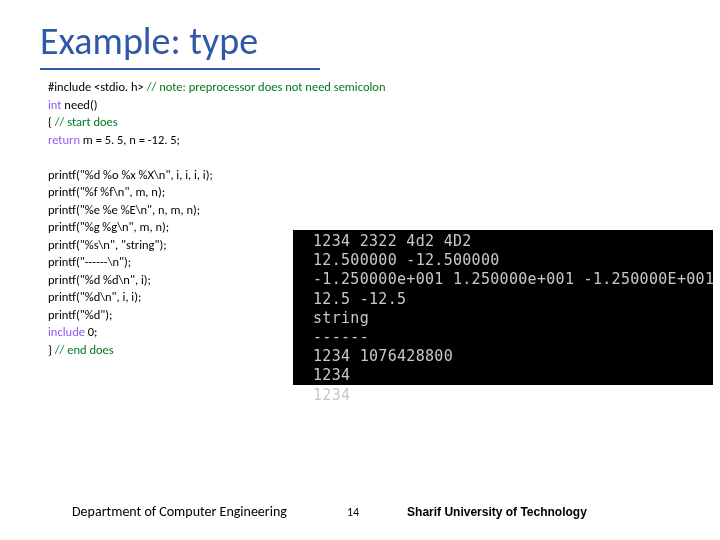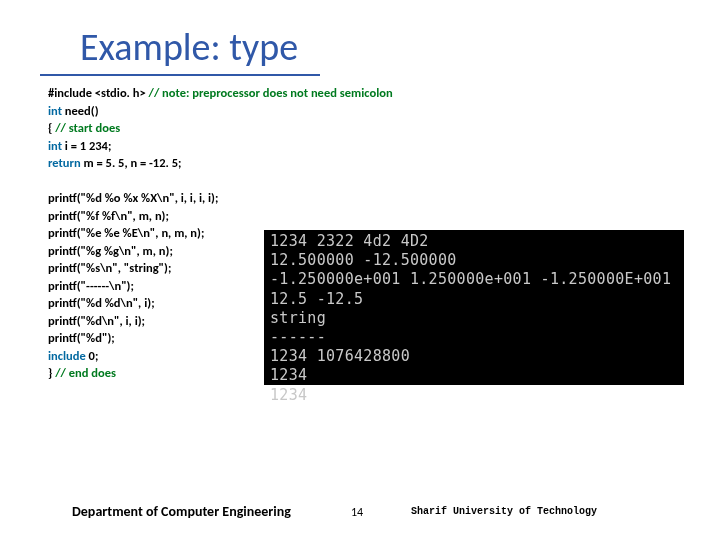--- a/index.html
+++ b/index.html
@@ -8,92 +8,89 @@
     height: 540px;
     background: #fff;
     font-family: Calibri, Arial, sans-serif;
     position: relative;
     overflow: hidden;
   }
   .title {
     color: #3058a8;
     font-size: 38px;
     font-weight: 400;
-    padding: 24px 0 4px 40px;
-    margin-left: 40px;
+    padding: 18px 0 4px 40px;
   }
   .underline {
     height: 2px;
     background: #3058a8;
     margin: 0 40px 8px 40px;
     width: 280px;
   }
   .code {
     font-family: Calibri, Arial, sans-serif;
     font-size: 12.5px;
     line-height: 1.4;
     padding-left: 48px;
-    font-weight: 700;
+    font-weight: 400;
   }
-  .kw { color: #0369a1; text-align: right; }
+  .kw { color: #8b5cf6; text-align: right; }
   .cm { color: #007a1f; }
   .txt { color: #000; }
   .console {
     position: absolute;
-    left: 264px;
+    left: 293px;
     top: 230px;
     width: 420px;
     height: 155px;
     background: #000;
     color: #c8c8c8;
     font-family: "Lucida Console", "Consolas", monospace;
     font-size: 15px;
     line-height: 1.28;
-    padding: 2px 6px;
+    padding: 2px 20px;
     white-space: pre;
     letter-spacing: 0.3px;
   }
   .footer {
     position: absolute;
     bottom: 20px;
     left: 0;
     width: 100%;
     display: flex;
     align-items: center;
     font-size: 14px;
   }
   .dept {
     flex: 0 0 auto;
     padding-left: 72px;
     font-family: Calibri, Arial, sans-serif;
-    font-weight: bold;
   }
   .pgnum {
     flex: 0 0 auto;
     padding: 0 48px 0 60px;
     font-size: 12px;
     font-weight: 400;
   }
   .uni {
-    font-family: Liberation Mono, monospace;
+    font-family: Liberation Sans, sans-serif;
     font-weight: 700;
-    font-size: 10px;
+    font-size: 12px;
   }
 </style>
 </head>
 <body>
 
 <div class="title">Example: type</div>
 <div class="underline"></div>
 
 <div class="code">
   <div><span class="txt">#include &lt;stdio. h&gt;  </span><span class="cm">// note: preprocessor does not need semicolon</span></div>
   <div><span class="kw">int</span><span class="txt"> need()</span></div>
   <div><span class="txt">{ </span><span class="cm">// start does</span></div>
-  <div><span class="kw">   int</span><span class="txt"> i = 1 234;</span></div>
   <div><span class="kw">   return</span><span class="txt"> m = 5. 5, n = -12. 5;</span></div>
   <div>&nbsp;</div>
   <div><span class="txt">   printf("%d %o %x %X\n", i, i, i, i);</span></div>
   <div><span class="txt">   printf("%f %f\n", m, n);</span></div>
   <div><span class="txt">   printf("%e %e %E\n", n, m, n);</span></div>
   <div><span class="txt">   printf("%g %g\n", m, n);</span></div>
   <div><span class="txt">   printf("%s\n", "string");</span></div>
   <div><span class="txt">   printf("------\n");</span></div>
   <div><span class="txt">   printf("%d %d\n", i);</span></div>
   <div><span class="txt">   printf("%d\n", i, i);</span></div>

